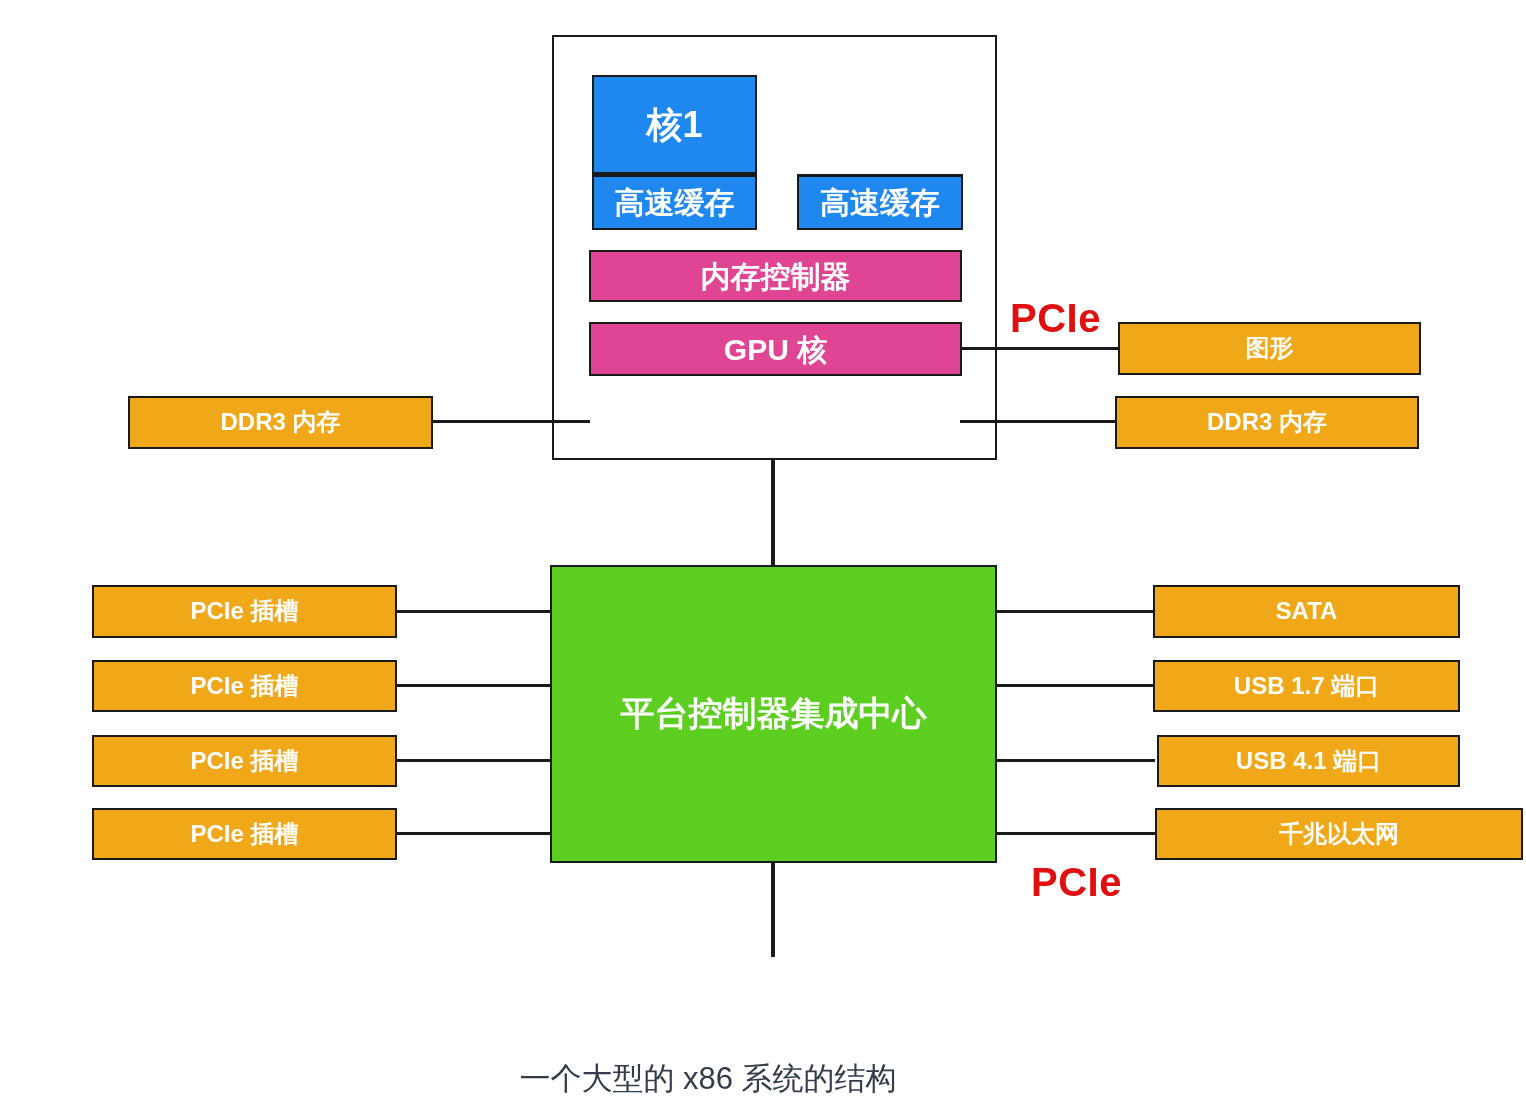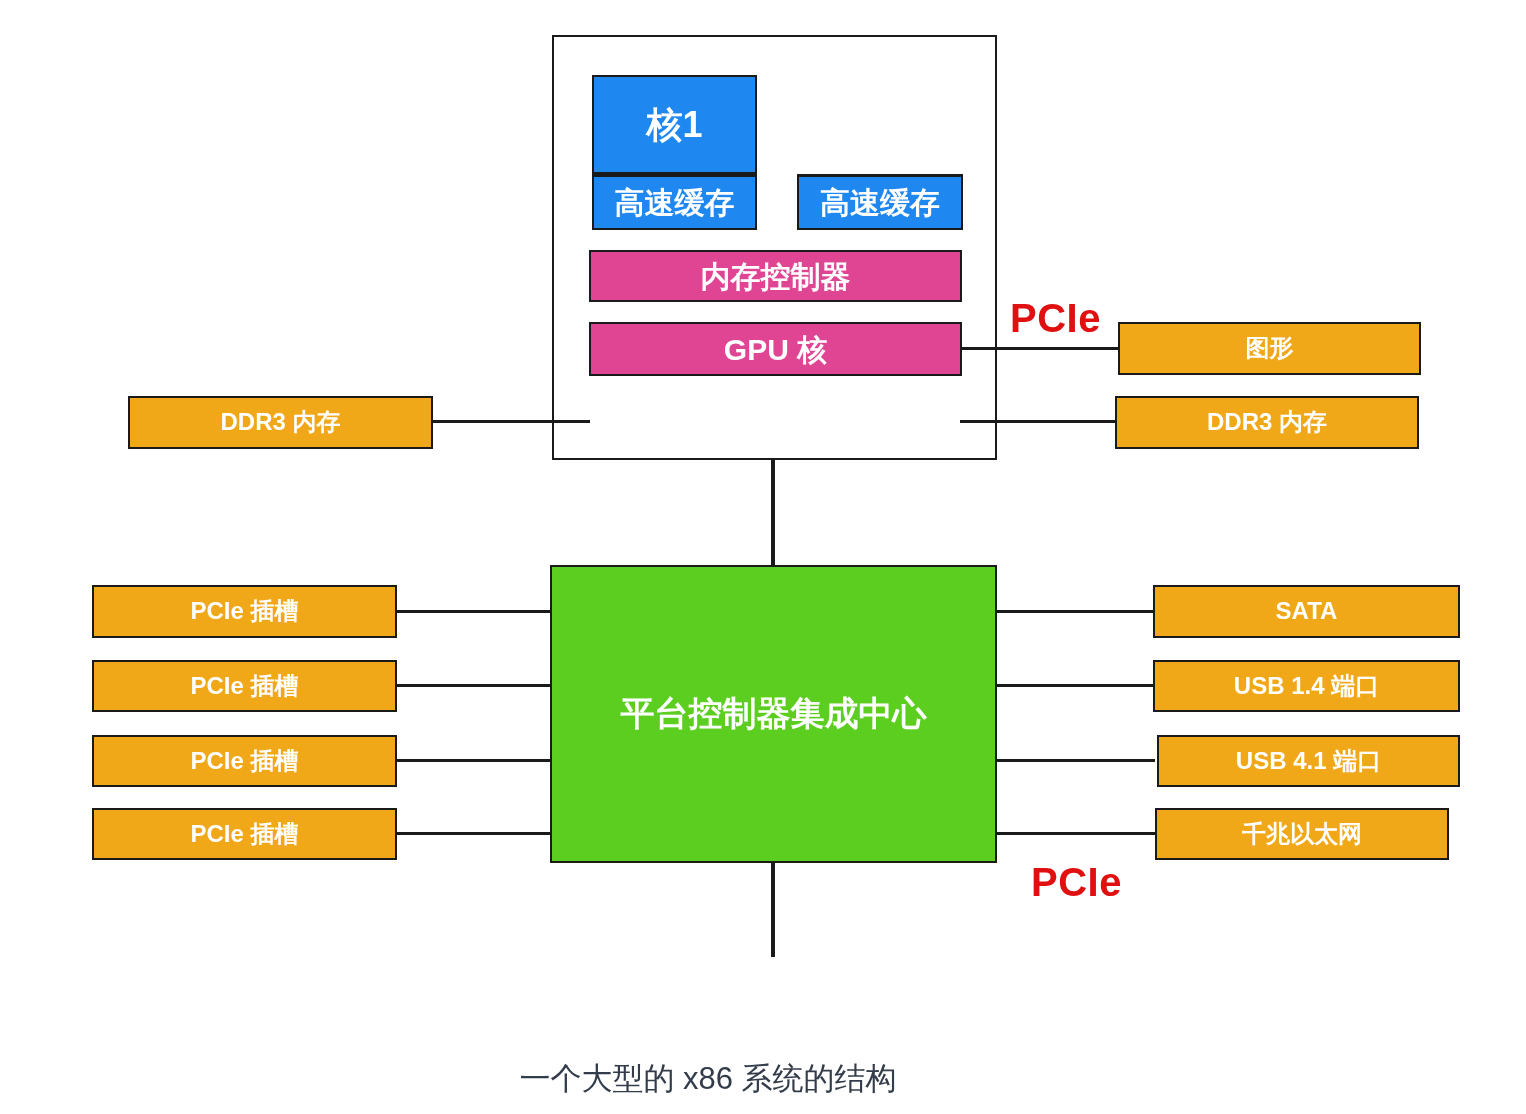--- a/index.html
+++ b/index.html
@@ -100,23 +100,23 @@
   <div class="box orange-box" style="left:1115px; top:396px; width:304px; height:53px;">DDR3 内存</div>
 
   <div class="box hub-box" style="left:550px; top:565px; width:447px; height:298px;">平台控制器集成中心</div>
 
   <div class="box orange-box" style="left:92px; top:585px; width:305px; height:53px;">PCIe 插槽</div>
   <div class="box orange-box" style="left:92px; top:660px; width:305px; height:52px;">PCIe 插槽</div>
   <div class="box orange-box" style="left:92px; top:735px; width:305px; height:52px;">PCIe 插槽</div>
   <div class="box orange-box" style="left:92px; top:808px; width:305px; height:52px;">PCIe 插槽</div>
 
   <div class="box orange-box" style="left:1153px; top:585px; width:307px; height:53px;">SATA</div>
-  <div class="box orange-box" style="left:1153px; top:660px; width:307px; height:52px;">USB 1.4 端口</div>
+  <div class="box orange-box" style="left:1153px; top:660px; width:307px; height:52px;">USB 1.7 端口</div>
   <div class="box orange-box" style="left:1157px; top:735px; width:303px; height:52px;">USB 4.1 端口</div>
-  <div class="box orange-box" style="left:1155px; top:808px; width:294px; height:52px;">千兆以太网</div>
+  <div class="box orange-box" style="left:1155px; top:808px; width:368px; height:52px;">千兆以太网</div>
 
 
   <div class="pcie-label" style="left:1010px; top:296px;">PCIe</div>
   <div class="pcie-label" style="left:1031px; top:860px;">PCIe</div>
 
   <div class="caption">一个大型的 x86 系统的结构</div>
 
 </div>
 
 </body></html>

